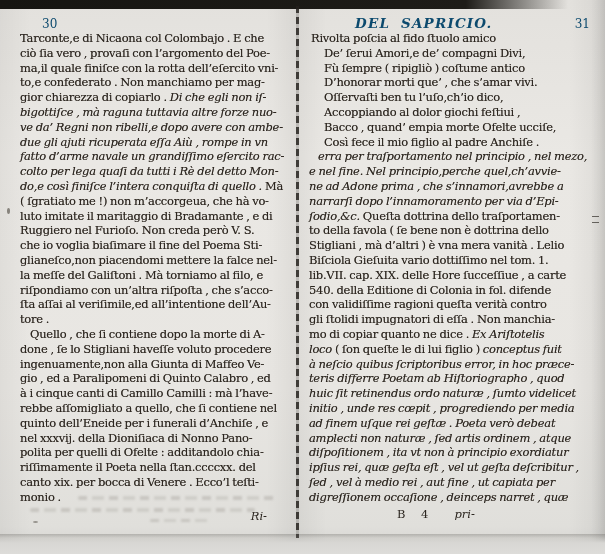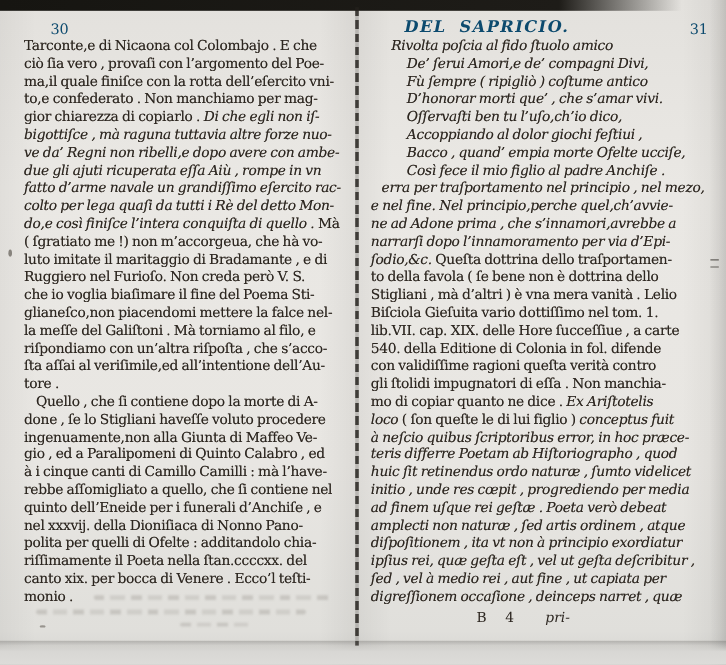--- a/index.html
+++ b/index.html
@@ -44,22 +44,22 @@
   .body {
     font-size:11.5px; line-height:14.8px;
     letter-spacing:-0.25px; word-spacing:-0.5px;
     text-shadow:0 0 .4px rgba(44,36,28,.55);
   }
   .blk { margin:0; white-space:pre-line; }
   .ind1 { text-indent:10px; }
   .ind2 { text-indent:9px; }
   .it { font-style:italic; }
   .verse {
-    margin:0 0 0 17px; padding-left:13px; text-indent:-13px;
-    font-style:italic; white-space:pre-line;
+    margin:0 0 0 2px; padding-left:13px; text-indent:-13px;
+    white-space:pre-line;
   }
   .foot-l { margin-top:4px; padding-right:30px; text-align:right; font-style:italic; font-size:11.5px; }
   .foot-r { display:flex; margin-top:2px; font-size:11.5px; }
   .sig { margin-left:88px; letter-spacing:6px; }
   .cw-r { margin-left:20px; font-style:italic; }
   .ghost {
     position:absolute; opacity:.33; filter:blur(1.1px); border-radius:2px;
     background:repeating-linear-gradient(90deg, rgba(108,102,94,.65) 0 9px, rgba(108,102,94,0) 9px 14px,
       rgba(108,102,94,.45) 14px 26px, rgba(108,102,94,0) 26px 31px);
   }
@@ -113,25 +113,28 @@
 gio , ed a Paralipomeni di Quinto Calabro , ed
 à i cinque canti di Camillo Camilli : mà l’have-
 rebbe aſſomigliato a quello, che ſi contiene nel
 quinto dell’Eneide per i funerali d’Anchiſe , e
 nel xxxvij. della Dioniſiaca di Nonno Pano-
 polita per quelli di Ofelte : additandolo chia-
 riſſimamente il Poeta nella ſtan.ccccxx. del
 canto xix. per bocca di Venere . Ecco’l teſti-
 monio .</span></p>
     </div>
+    <div class="foot-l">
+      <span>Ri-</span>
+    </div>
   </div>
 
   <div class="page page-r">
     <div class="phead">
-      <span style="margin-left:28px">DEL SAPRICIO.</span>
+      <span style="margin-left:46px">DEL SAPRICIO.</span>
       <span class="pnum" style="margin-left:auto;">31</span>
     </div>
     <div class="body">
       <p class="verse"><span>Rivolta poſcia al fido ſtuolo amico
 De’ ſerui Amori,e de’ compagni Divi,
 Fù ſempre ( ripigliò ) coſtume antico
 D’honorar morti que’ , che s’amar vivi.
 Oſſervaſti ben tu l’uſo,ch’io dico,
 Accoppiando al dolor giochi feſtiui ,
 Bacco , quand’ empia morte Ofelte ucciſe,

